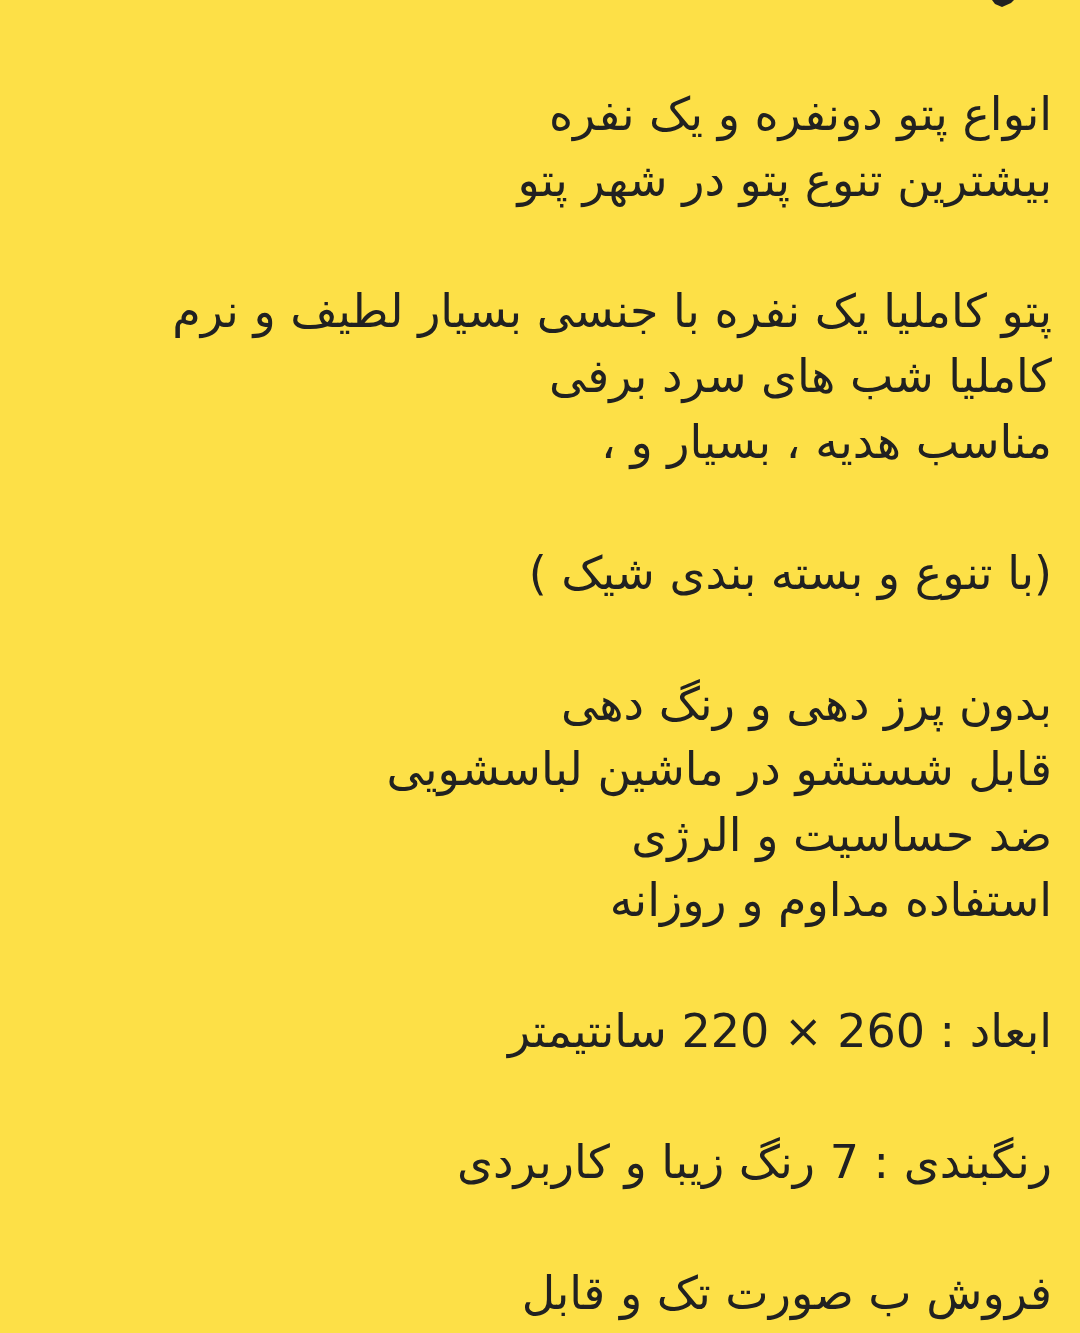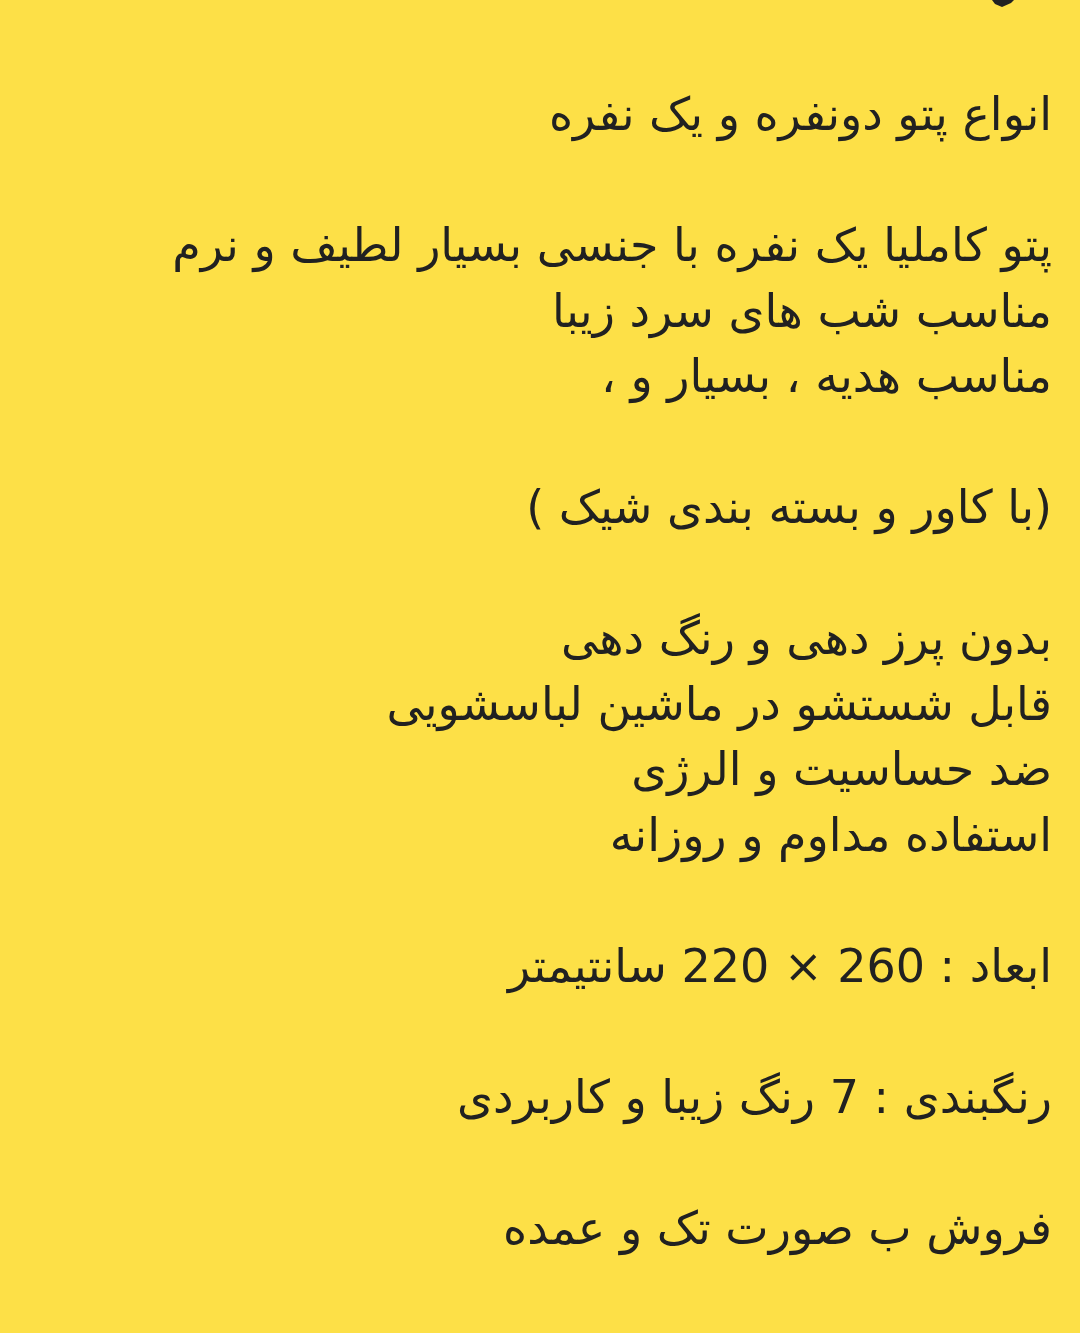--- a/index.html
+++ b/index.html
@@ -42,45 +42,46 @@
 <div class="page">
 
   <svg class="fragment" viewBox="0 0 26 8" xmlns="http://www.w3.org/2000/svg" aria-hidden="true">
     <polygon points="1,0 23,0 20,3 11,7 4,4" fill="#212121"></polygon>
   </svg>
 
   <div class="text-block" dir="rtl">
 
     <div class="para">
       <div class="line">انواع پتو دونفره و یک نفره</div>
+      <div class="line">بیشترین تنوع پتو در شهر پتو</div>
     </div>
 
     <div class="para">
       <div class="line">پتو کاملیا یک نفره با جنسی بسیار لطیف و نرم</div>
-      <div class="line">مناسب شب های سرد زیبا</div>
+      <div class="line">کاملیا شب های سرد برفی</div>
       <div class="line">مناسب هدیه ، بسیار و ،</div>
     </div>
 
     <div class="para">
-      <div class="line">(با کاور و بسته بندی شیک )</div>
+      <div class="line">(با تنوع و بسته بندی شیک )</div>
     </div>
 
     <div class="para">
       <div class="line">بدون پرز دهی و رنگ دهی</div>
       <div class="line">قابل شستشو در ماشین لباسشویی</div>
       <div class="line">ضد حساسیت و الرژی</div>
       <div class="line">استفاده مداوم و روزانه</div>
     </div>
 
     <div class="para">
       <div class="line">ابعاد : 260 × 220 سانتیمتر</div>
     </div>
 
     <div class="para">
       <div class="line">رنگبندی : 7 رنگ زیبا و کاربردی</div>
     </div>
 
     <div class="para">
-      <div class="line">فروش ب صورت تک و عمده</div>
+      <div class="line">فروش ب صورت تک و قابل</div>
     </div>
 
   </div>
 </div>
 
 </body></html>

